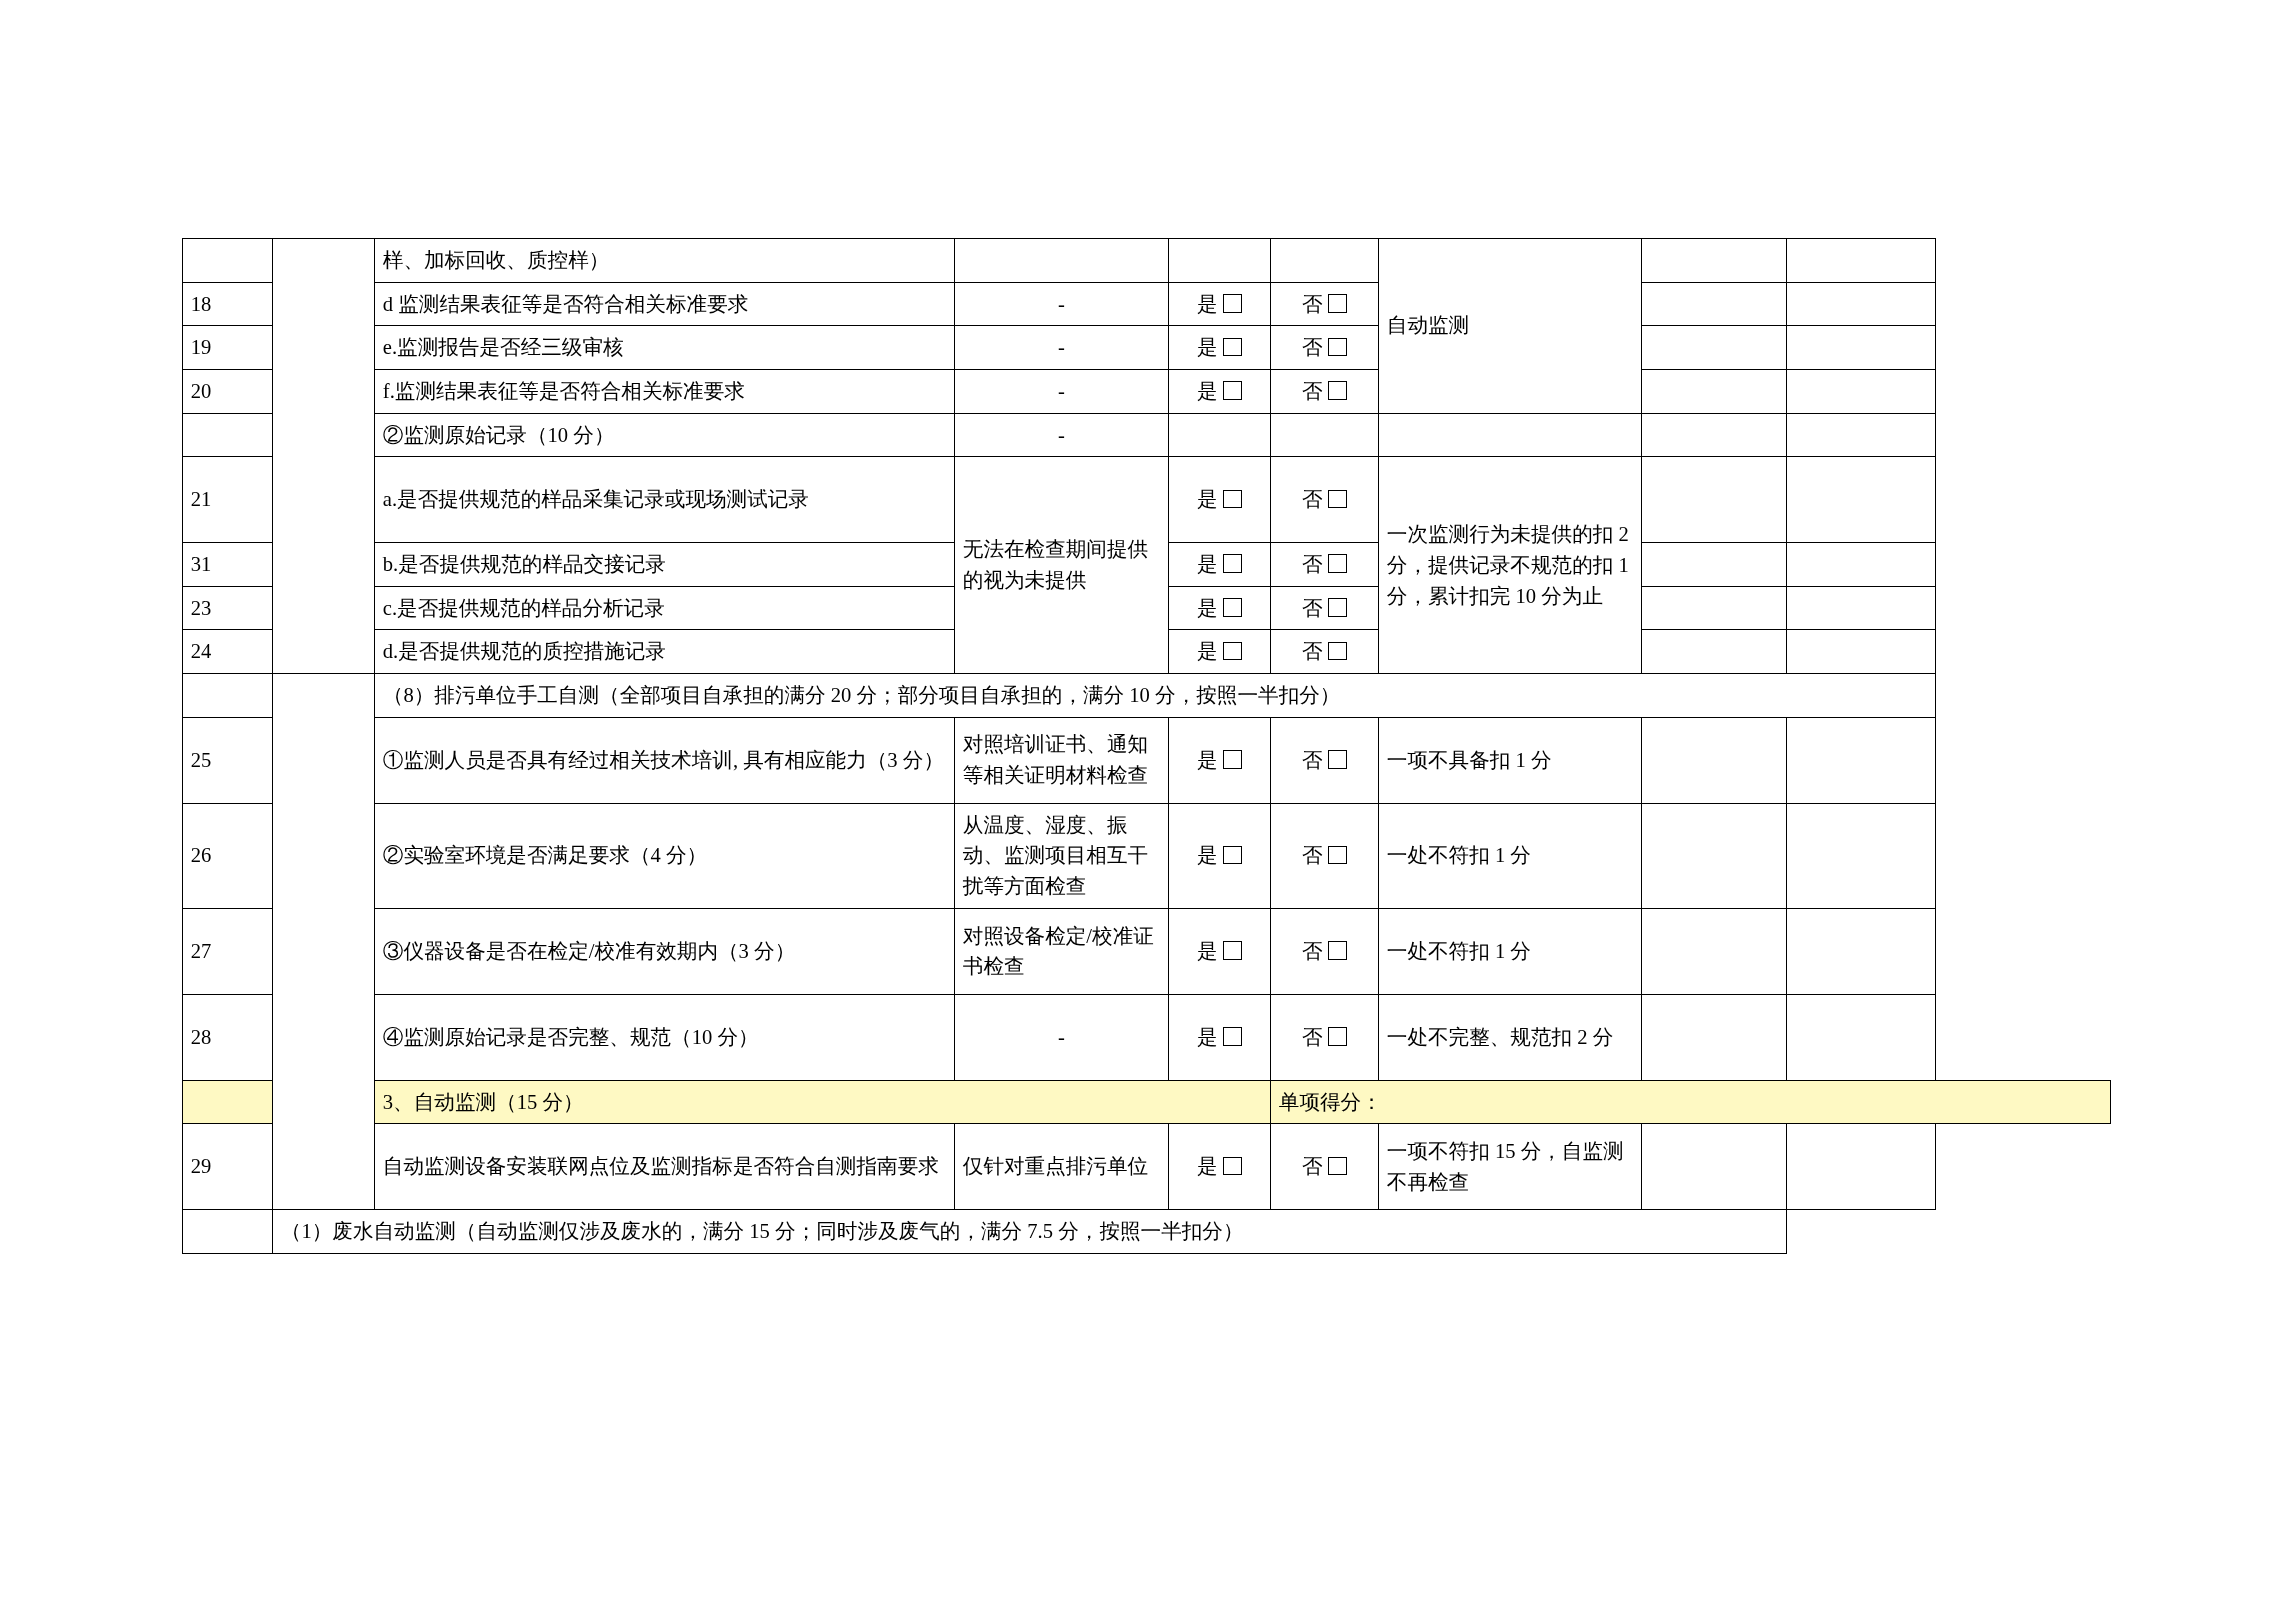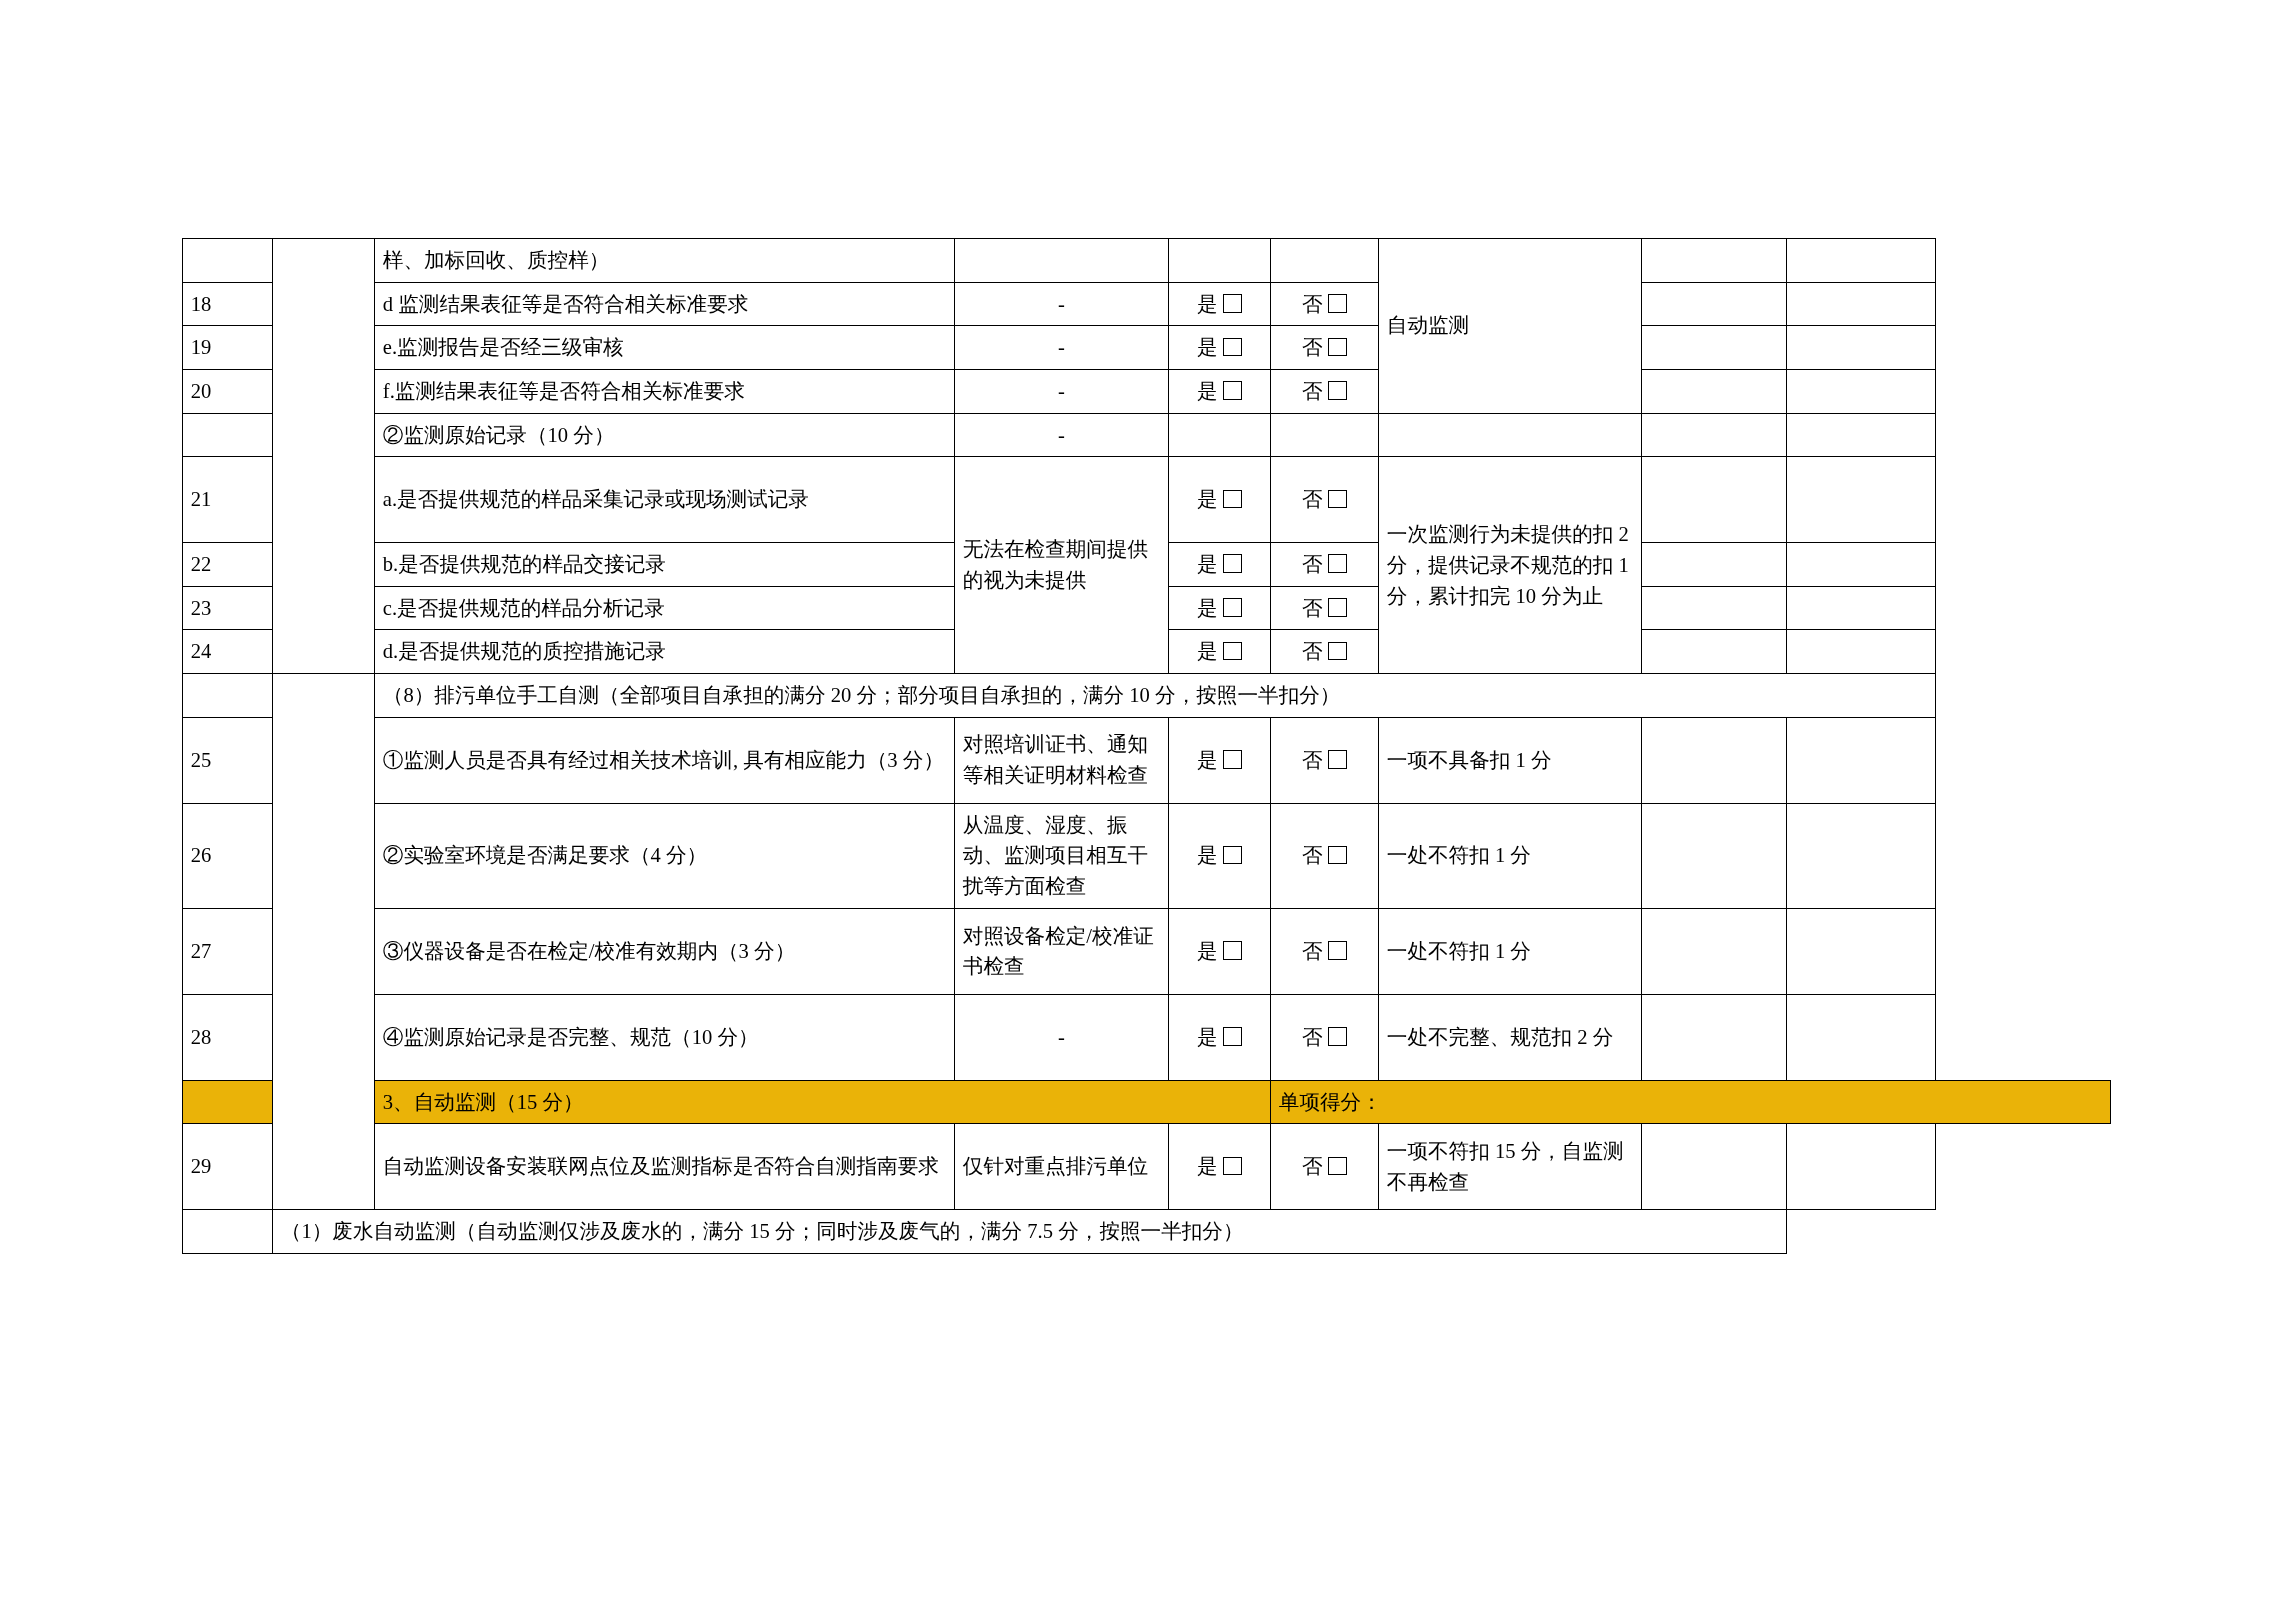--- a/index.html
+++ b/index.html
@@ -44,21 +44,21 @@
   .c-item     { width: 580px; }
   .c-method   { width: 214px; }
   .c-yes      { width: 102px; text-align: center; }
   .c-no       { width: 108px; text-align: center; }
   .c-score    { width: 263px; }
   .c-blank1   { width: 145px; }
   .c-blank2   { width: 149px; }
 
   .indent1 { padding-left: 37px; }
   .center  { text-align: left; }
-  .shaded  { background: #eab308; }
+  .shaded  { background: #fef9c3; }
   .sect-row td {
     font-size: 20.6px;
     padding: 9.8px 11.8px;
   }
   .section-title { padding-left: 21.6px; }
   .band-row td { padding-top: 11.8px; padding-bottom: 11.8px; }
   .checkbox-cell {
     text-align: center;
     white-space: nowrap;
   }
@@ -151,21 +151,21 @@
           <td class="indent1 tall">a.是否提供规范的样品采集记录或现场测试记录</td>
           <td rowspan="4" class="center">无法在检查期间提供的视为未提供</td>
           <td class="checkbox-cell"><span>是</span><span class="cb"></span></td>
           <td class="checkbox-cell"><span>否</span><span class="cb"></span></td>
           <td rowspan="4">一次监测行为未提供的扣 2 分，提供记录不规范的扣 1 分，累计扣完 10 分为止</td>
           <td></td>
           <td></td>
         </tr>
 
         <tr>
-          <td class="center">22</td>
+          <td class="center">31</td>
           <td class="indent1">b.是否提供规范的样品交接记录</td>
           <td class="checkbox-cell"><span>是</span><span class="cb"></span></td>
           <td class="checkbox-cell"><span>否</span><span class="cb"></span></td>
           <td></td>
           <td></td>
         </tr>
 
         <tr>
           <td class="center">23</td>
           <td class="indent1">c.是否提供规范的样品分析记录</td>

